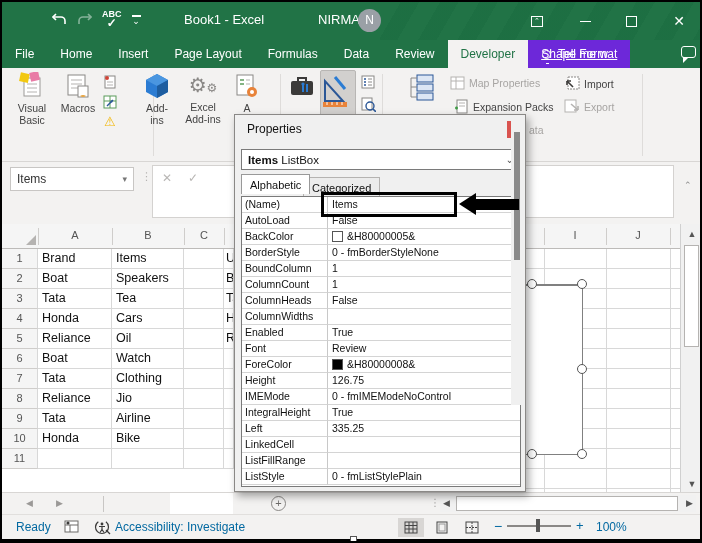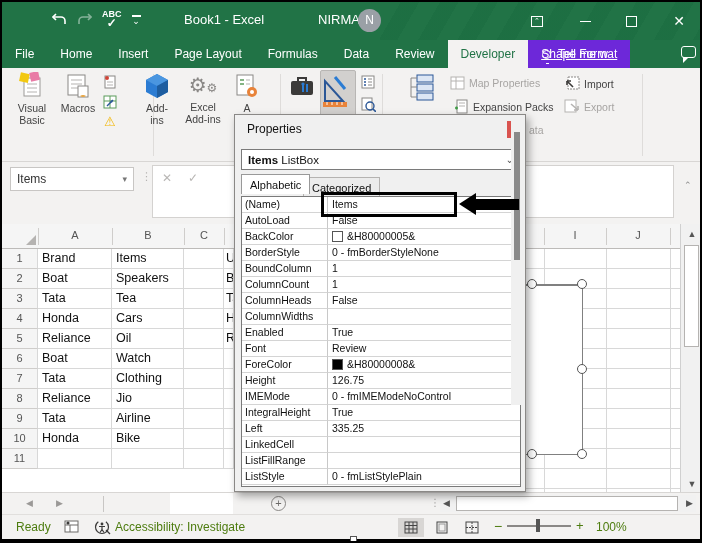--- a/index.html
+++ b/index.html
@@ -104,21 +104,21 @@
   .sheettab.active{background:#fff;color:#217346;font-weight:bold;border-bottom:2.5px solid #217346;}
   .addsheet{position:absolute;left:269px;top:3px;width:15px;height:15px;border:1px solid #8a8886;border-radius:50%;
             color:#6d6b69;text-align:center;line-height:13px;font-size:11px;}
   .hdots{position:absolute;left:428px;top:4px;color:#a5a3a1;font-size:10px;}
   .hsb{position:absolute;left:438px;top:2px;width:256px;height:17px;background:#f1f1f1;}
   .hsb .arr{position:absolute;top:3px;color:#555;font-size:9px;}
   .hsb .thumb{position:absolute;left:16px;top:1px;width:222px;height:15px;background:#fff;border:1px solid #b5b3b1;}
 
   
   .statusbar{position:absolute;left:0;top:512px;width:100%;height:25px;background:#f3f2f1;border-top:1px solid #e1dfdd;
-             font-size:12px;color:#4d7c0f;}
+             font-size:12px;color:#0369a1;}
   .st{position:absolute;top:5px;}
   .viewic{position:absolute;top:3px;width:26px;height:19px;display:flex;align-items:center;justify-content:center;}
   .viewic.sel{background:#d8d6d4;}
   .zoomtrack{position:absolute;left:505px;top:523px;width:64px;border-top:2px solid #8a8886;}
   .zoomthumb{position:absolute;left:534px;top:517px;width:4px;height:13px;background:#555;}
   .blackfoot{position:absolute;left:0;top:537px;width:100%;height:6px;background:#000;}
   .resize-dot{position:absolute;left:348px;top:534px;width:7px;height:7px;background:#fff;border:1px solid #555;z-index:99;}
 
   
   .props{position:absolute;left:232px;top:112px;width:292px;height:378px;background:#f0f0f0;

